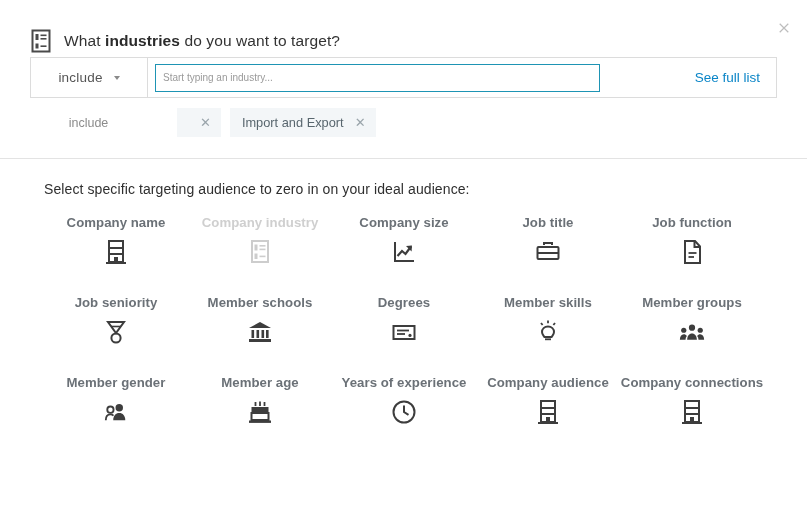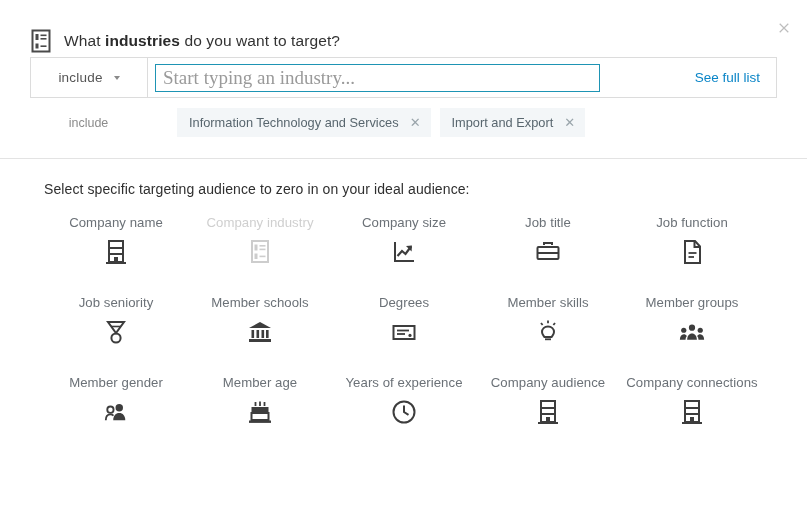--- a/index.html
+++ b/index.html
@@ -100,25 +100,25 @@
     flex: 1 1 auto;
     display: flex;
     align-items: center;
     padding: 0 6px 0 7px;
   }
   .type-input {
     width: 445px;
     height: 28px;
     border: 1px solid #1e94b4;
     background: #fff;
-    font-size: 19px;
+    font-size: 10px;
     color: #555;
     padding: 0 7px;
     outline: none;
-    font-family: Liberation Serif, serif;
+    font-family: Liberation Sans, sans-serif;
   }
   .type-input::placeholder { color: #9a9a9a; opacity: 1; }
   .see-full-list {
     display: flex;
     align-items: center;
     padding-right: 16px;
     color: #0a85c7;
     font-size: 13.5px;
     cursor: pointer;
     white-space: nowrap;
@@ -187,20 +187,21 @@
     cursor: pointer;
     user-select: none;
   }
   .cell .cap {
     font-size: 13.2px;
     color: #6b7177;
     display: block;
     margin-bottom: 9px;
     letter-spacing: .05px;
     white-space: nowrap;
+    font-weight: bold;
   }
   .cell .ico {
     display: inline-block;
     width: 26px;
     height: 26px;
     color: #3d3d3d;
   }
   .cell.disabled { cursor: default; }
   .cell.disabled .cap { color: #cfcfcf; }
   .cell.disabled .ico { color: #cdcdcd; }
@@ -244,21 +245,20 @@
       <div class="see-full-list">
         <span>See full list</span>
       </div>
     </div>
 
     <div class="tag-row">
       <div class="tag-row-label">include</div>
       <div class="tags">
 
       <div class="tag" style="background: rgb(243, 246, 248);">
-            <span>Information Technology and Services</span>
             <span class="x">✕</span>
           </div>
           <div class="tag" style="background: rgb(243, 246, 248);">
             <span>Import and Export</span>
             <span class="x">✕</span>
           </div>
         </div>
     </div>
 
   </div>

